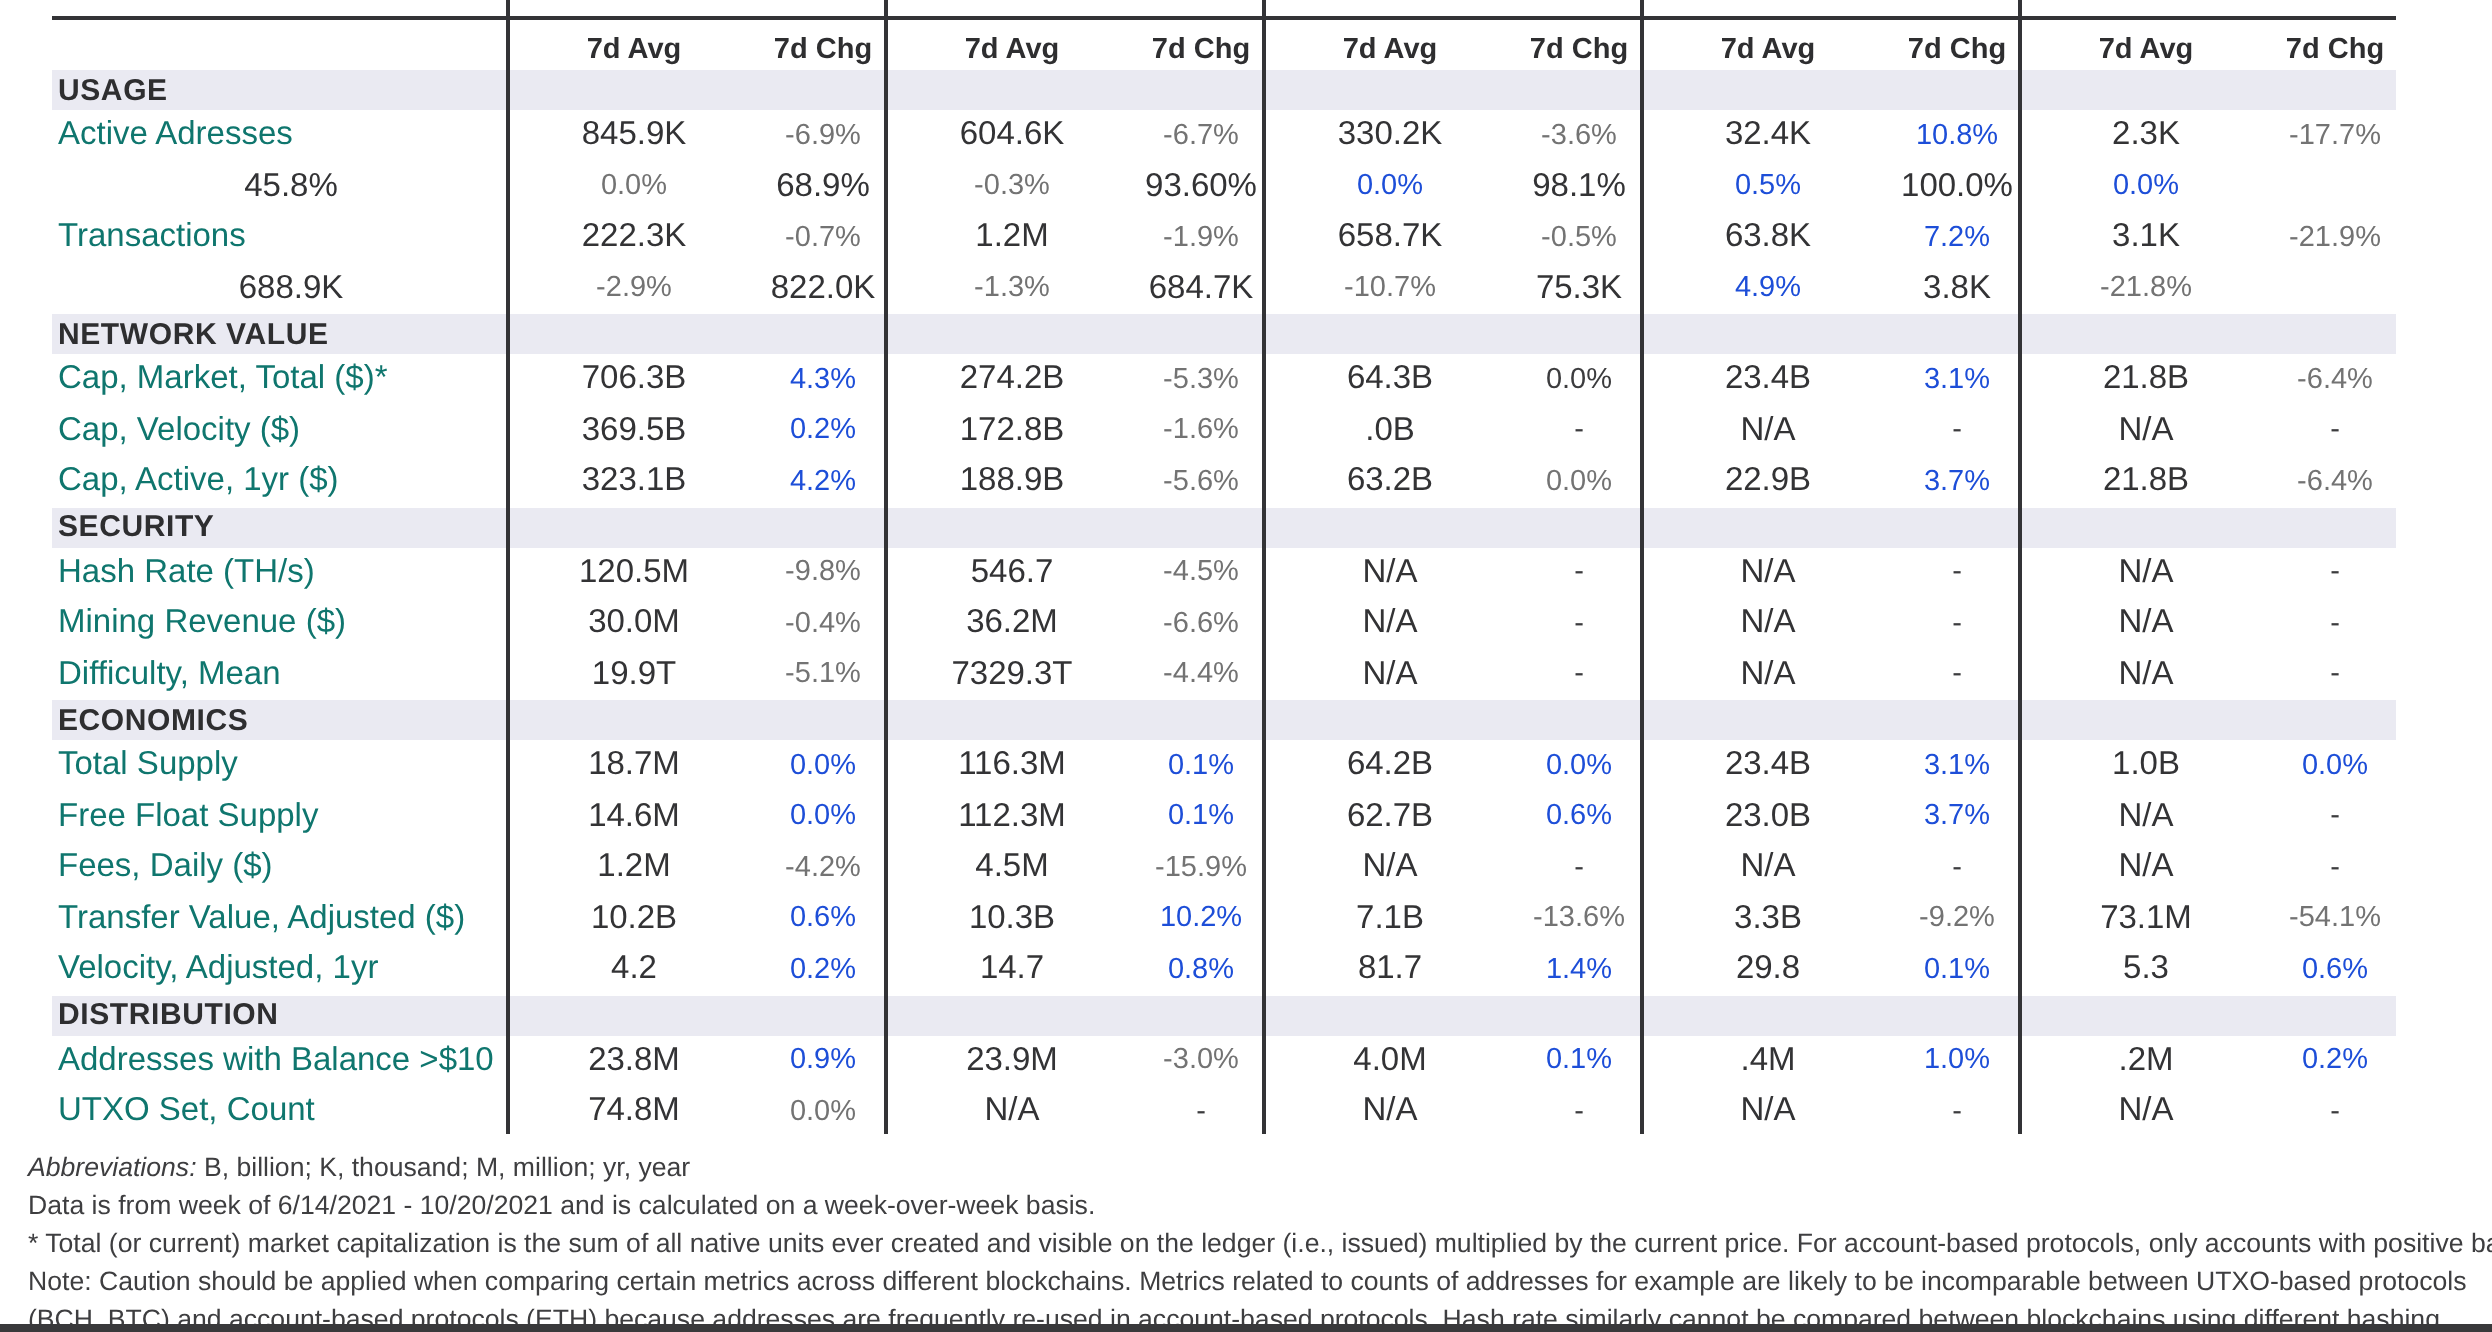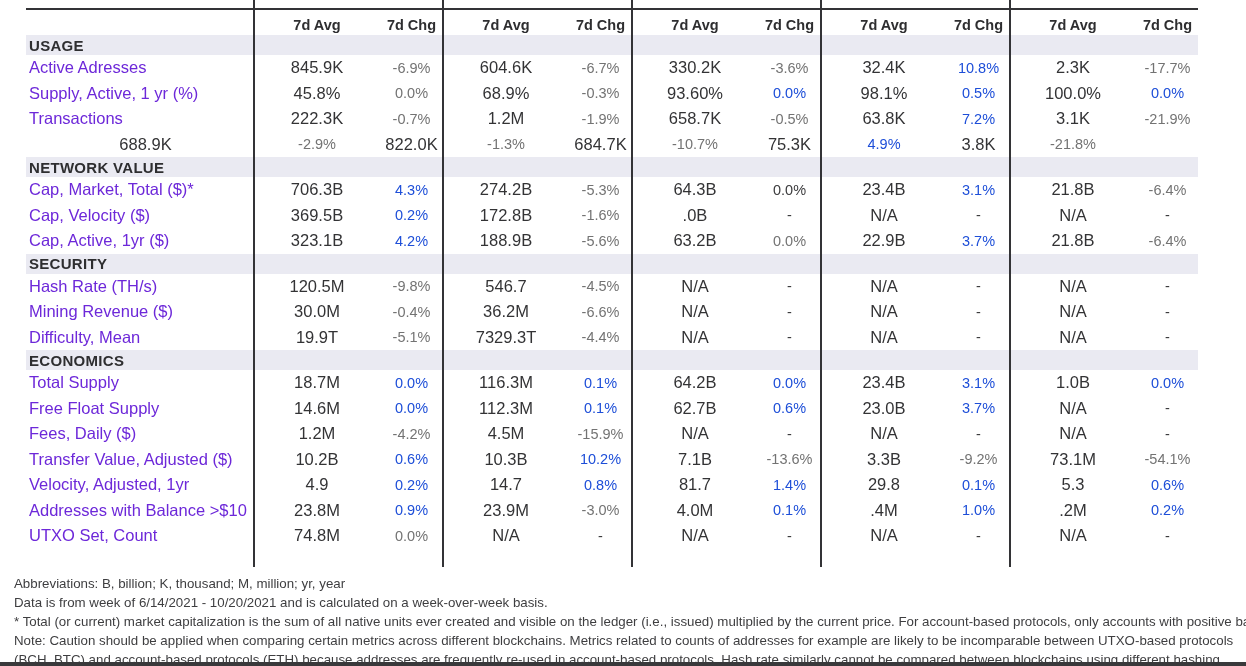--- a/index.html
+++ b/index.html
@@ -15,29 +15,29 @@
   .grid-row {
     display:grid;
     grid-template-columns:239px 104px 85px 104px 85px 104px 85px 104px 85px 104px 85px;
     align-items:center;
   }
   .hdr-row { height:25px; }
   .hdr-cell { text-align:center; font-weight:bold; font-size:14.5px; color:#2e2e30; padding-top:4px; }
   .band-row { height:20px; background:#eaeaf2; display:flex; align-items:center; }
   .band-title { font-weight:bold; font-size:15px; letter-spacing:.3px; color:#2e2e30; padding-left:3px; }
   .data-row { height:25.5px; }
-  .lbl { text-align:left; padding-left:3px; font-size:16.5px; color:#6d28d9; }
+  .lbl { text-align:left; padding-left:3px; font-size:16.5px; color:#0f766e; }
   .avg { text-align:center; font-size:16.5px; color:#333335; }
   .chg { text-align:center; font-size:14.5px; }
   .chg.red   { color:#737373; }
   .chg.green { color:#1d4ed8; }
   .chg.dark  { color:#3c3c3e; }
   .footnotes { position:absolute; left:14px; top:574px; width:1232px; font-size:13.3px; line-height:19px; color:#3e3e40; }
   .fn { margin:0; }
-  .fn .ital { }
+  .fn .ital { font-style:italic; }
   .fn.nowrap { white-space:nowrap; }
   .bottom-rule { position:absolute; left:0; bottom:0; width:1246px; height:4px; background:#39393b; }
 </style>
 </head>
 <body>
 
 <div class="wrap">
   <div class="vline" style="left:239px"></div>
   <div class="vline" style="left:428px"></div>
   <div class="vline" style="left:617px"></div>
@@ -69,21 +69,20 @@
         <div class="avg">604.6K</div>
         <div class="chg red">-6.7%</div>
         <div class="avg">330.2K</div>
         <div class="chg red">-3.6%</div>
         <div class="avg">32.4K</div>
         <div class="chg green">10.8%</div>
         <div class="avg">2.3K</div>
         <div class="chg red">-17.7%</div>
       </div>
       <div class="grid-row data-row">
-        <div class="lbl">Supply, Active, 1 yr (%)</div>
         <div class="avg">45.8%</div>
         <div class="chg red">0.0%</div>
         <div class="avg">68.9%</div>
         <div class="chg red">-0.3%</div>
         <div class="avg">93.60%</div>
         <div class="chg green">0.0%</div>
         <div class="avg">98.1%</div>
         <div class="chg green">0.5%</div>
         <div class="avg">100.0%</div>
         <div class="chg green">0.0%</div>
@@ -247,30 +246,33 @@
         <div class="chg green">10.2%</div>
         <div class="avg">7.1B</div>
         <div class="chg red">-13.6%</div>
         <div class="avg">3.3B</div>
         <div class="chg red">-9.2%</div>
         <div class="avg">73.1M</div>
         <div class="chg red">-54.1%</div>
       </div>
       <div class="grid-row data-row">
         <div class="lbl">Velocity, Adjusted, 1yr</div>
-        <div class="avg">4.9</div>
+        <div class="avg">4.2</div>
         <div class="chg green">0.2%</div>
         <div class="avg">14.7</div>
         <div class="chg green">0.8%</div>
         <div class="avg">81.7</div>
         <div class="chg green">1.4%</div>
         <div class="avg">29.8</div>
         <div class="chg green">0.1%</div>
         <div class="avg">5.3</div>
         <div class="chg green">0.6%</div>
+      </div>
+      <div class="band-row">
+        <span class="band-title">DISTRIBUTION</span>
       </div>
       <div class="grid-row data-row">
         <div class="lbl">Addresses with Balance &gt;$10</div>
         <div class="avg">23.8M</div>
         <div class="chg green">0.9%</div>
         <div class="avg">23.9M</div>
         <div class="chg red">-3.0%</div>
         <div class="avg">4.0M</div>
         <div class="chg green">0.1%</div>
         <div class="avg">.4M</div>

